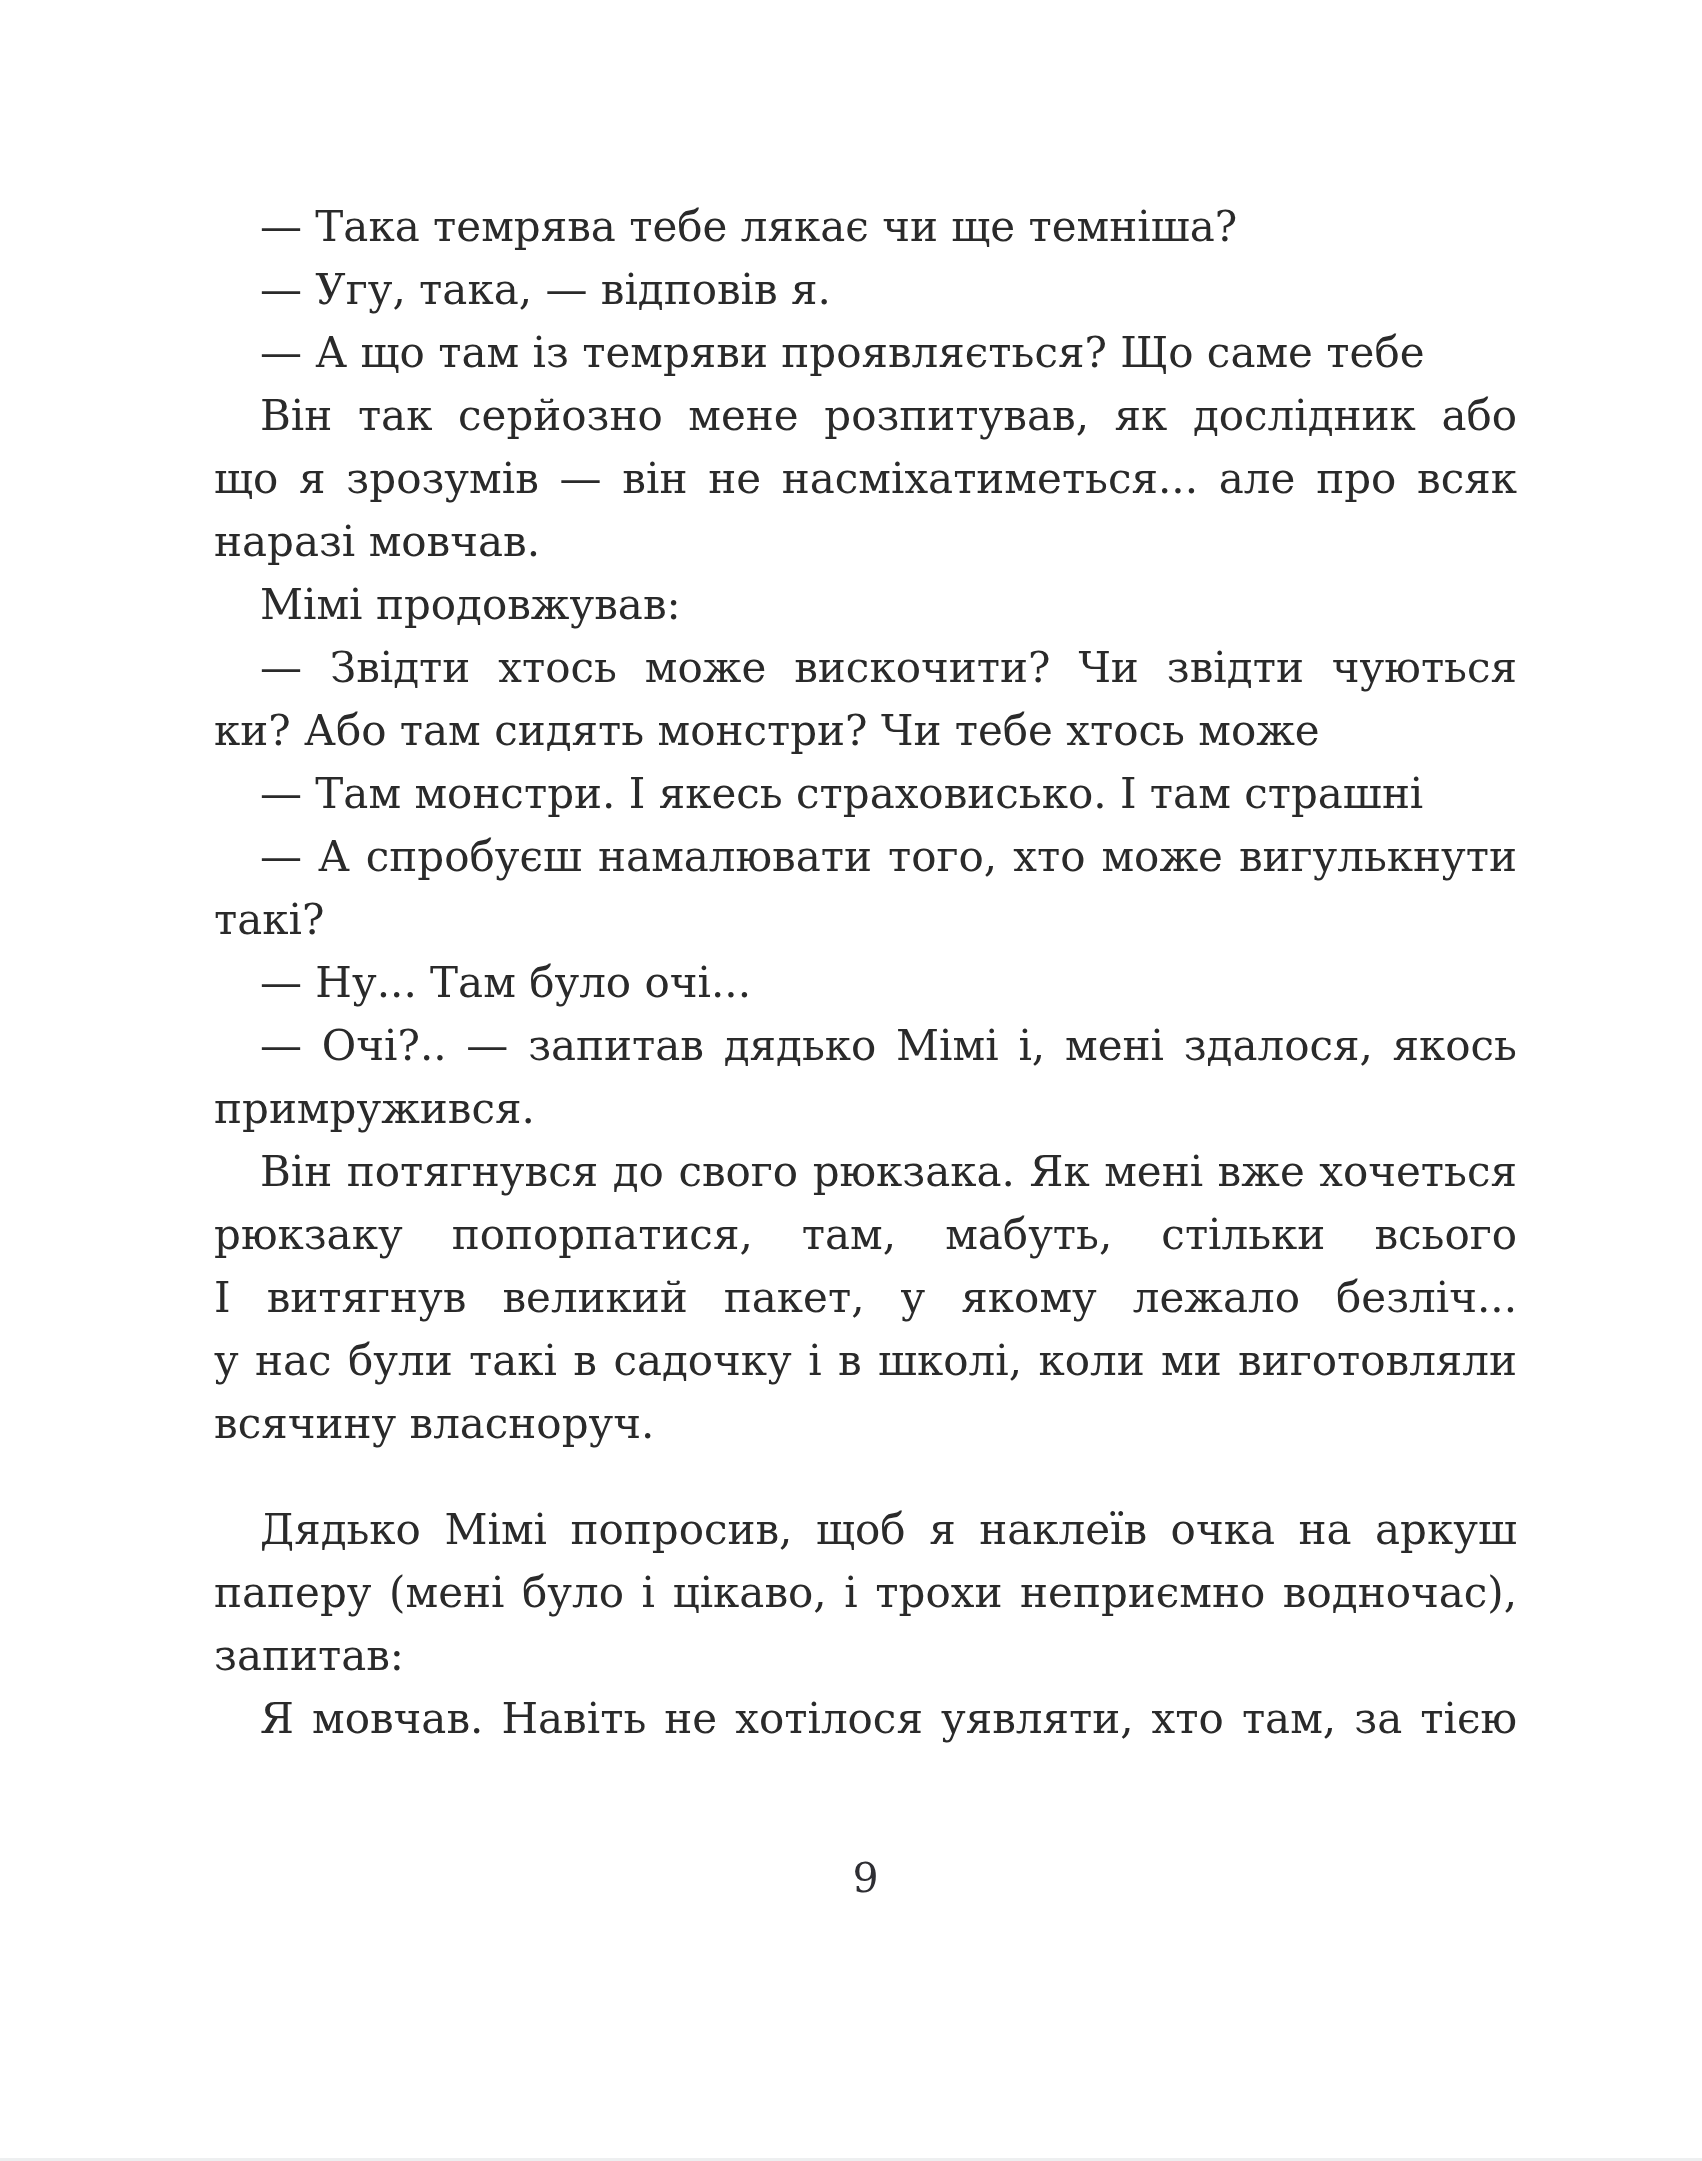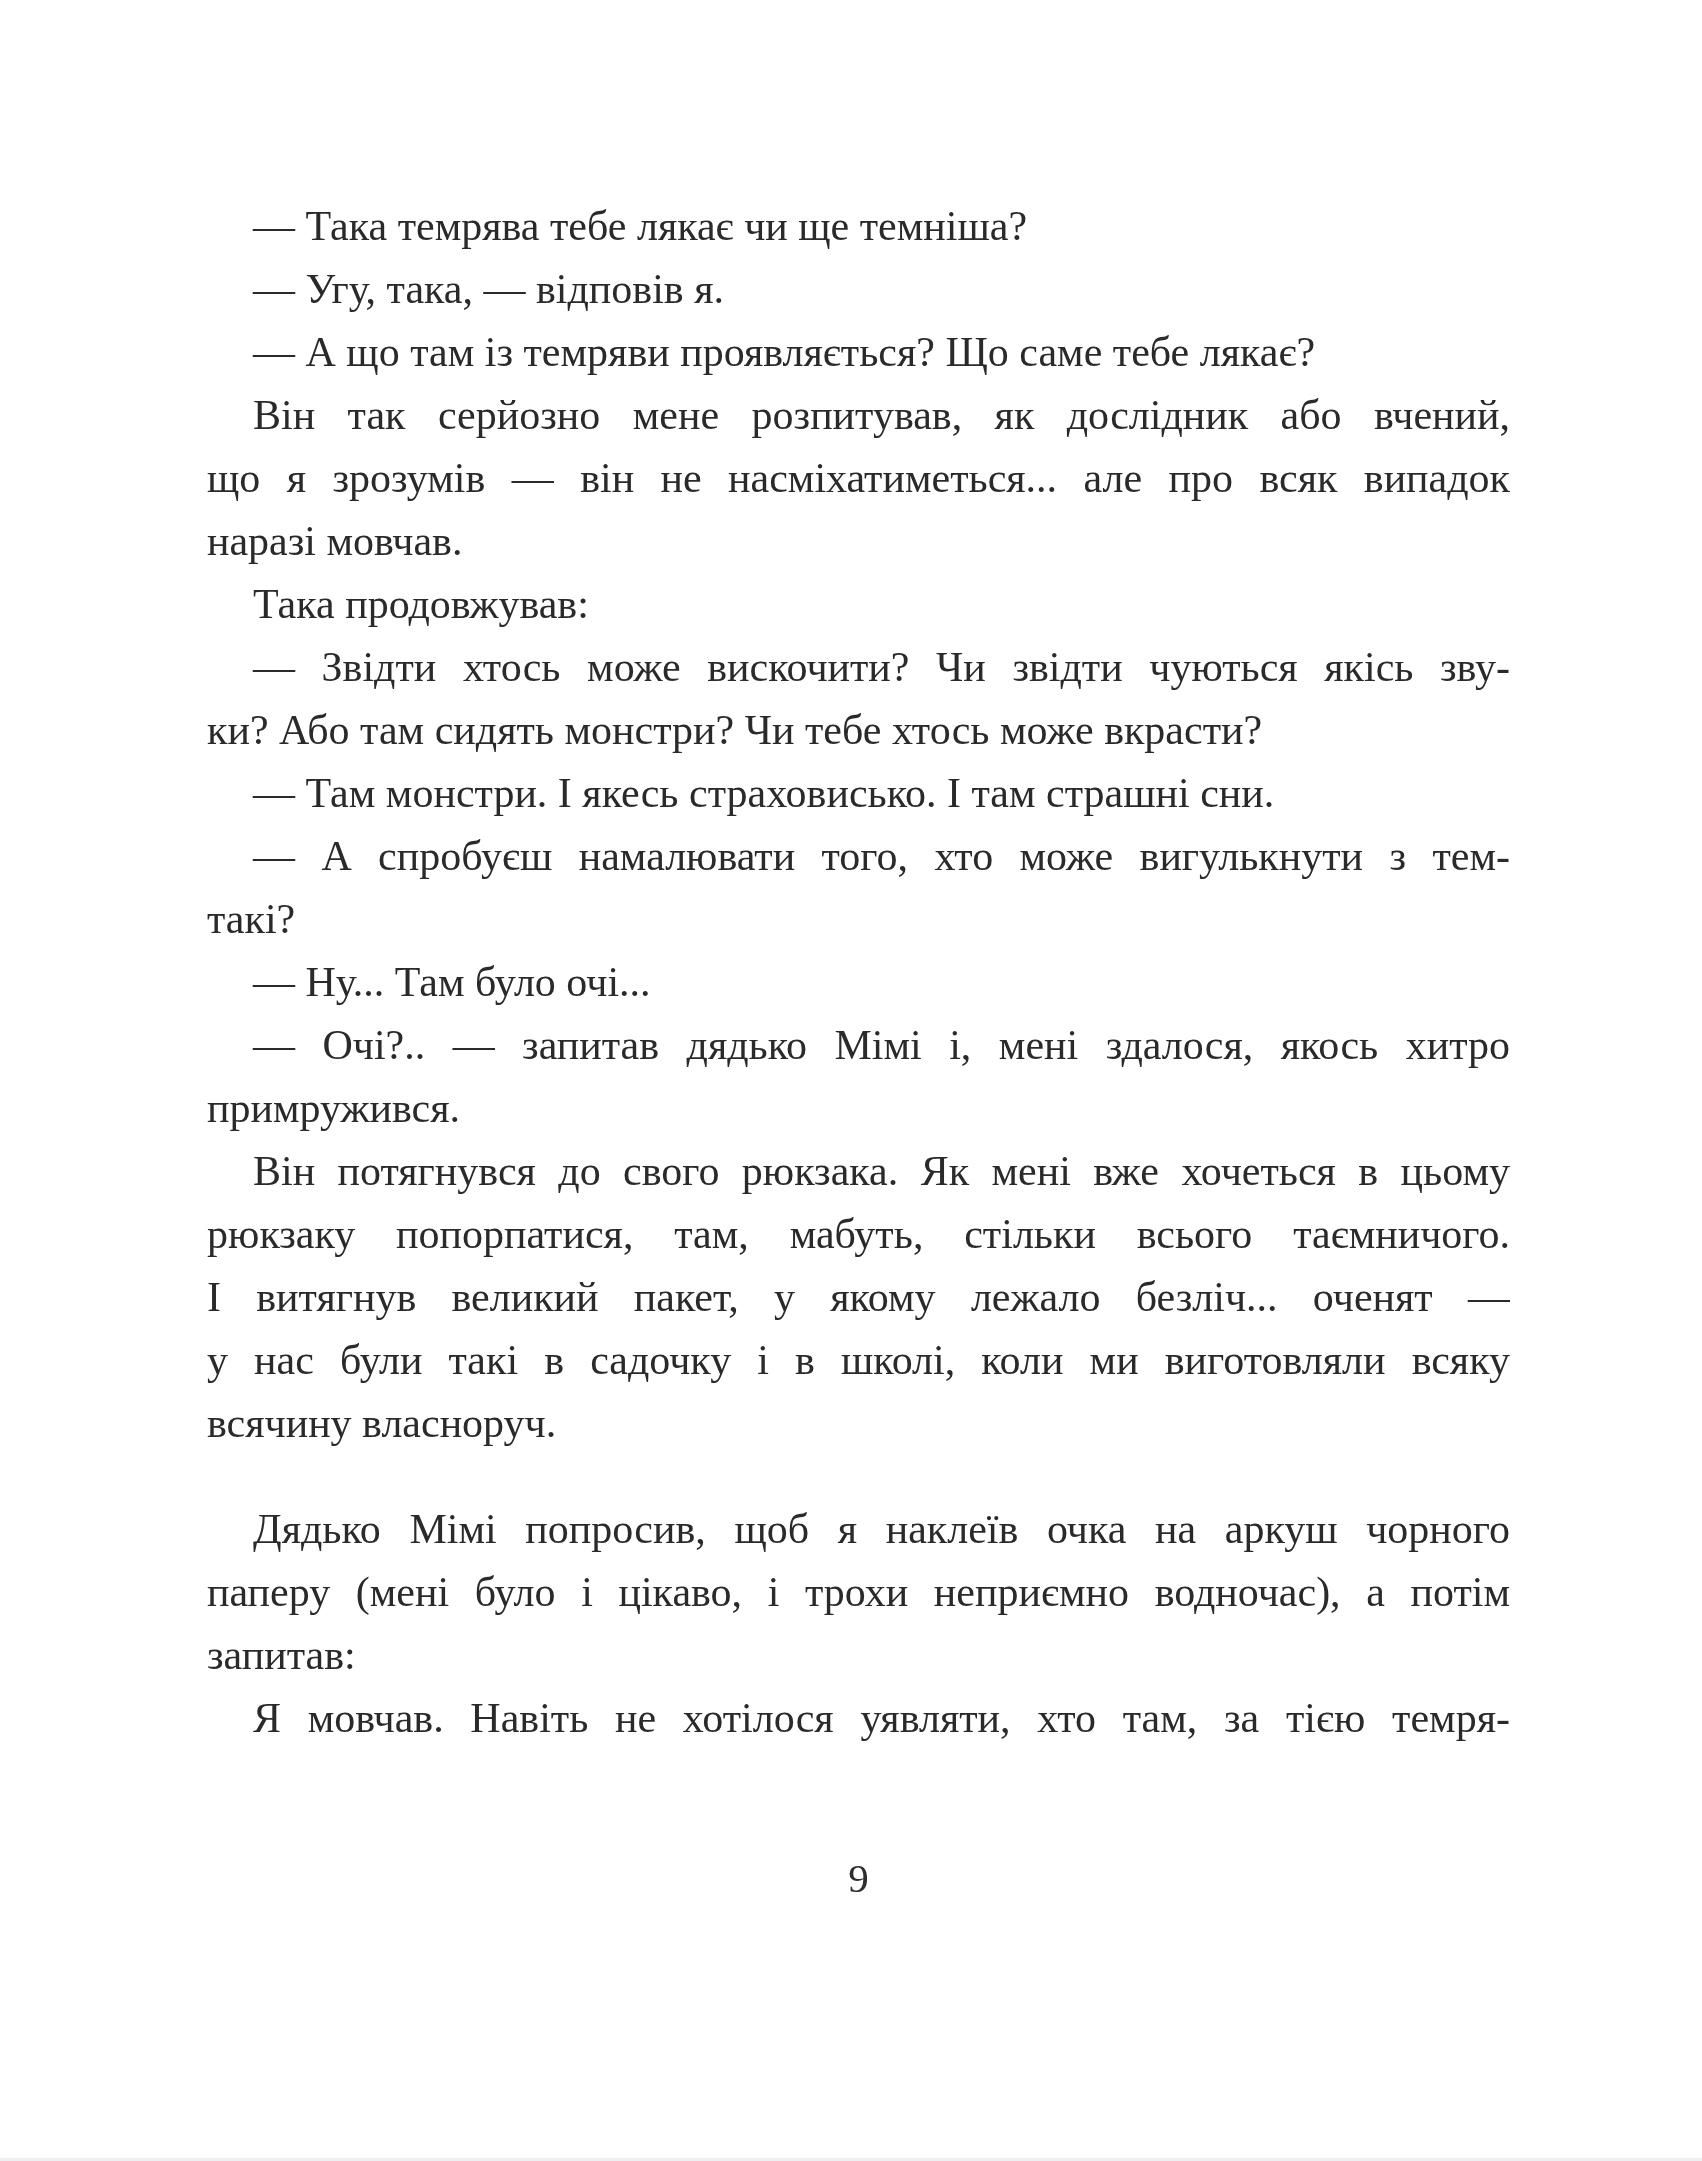--- a/index.html
+++ b/index.html
@@ -11,26 +11,25 @@
     position: relative;
     width: 1702px;
     height: 2162px;
     background: #ffffff;
     overflow: hidden;
     font-family: "DejaVu Serif", "Liberation Serif", serif;
     color: #2a2a2a;
   }
   .text-block {
     position: absolute;
-    left: 207px;
+    left: 214px;
     top: 195px;
     width: 1303px;
     font-size: 42px;
     line-height: 63px;
-    font-family: Liberation Serif, serif;
   }
   .para { margin: 0; padding: 0; }
   .para.gap { margin-top: 43px; }
   .line {
     height: 63px;
     overflow: hidden;
     text-align: left;
     white-space: normal;
   }
   .line.indent { text-indent: 46px; }
@@ -75,21 +74,21 @@
       </div>
       <div class="para">
         <div class="line indent">— А що там із темряви проявляється? Що саме тебе лякає?</div>
       </div>
       <div class="para">
         <div class="line indent just">Він так серйозно мене розпитував, як дослідник або вчений,</div>
         <div class="line just">що я зрозумів — він не насміхатиметься... але про всяк випадок</div>
         <div class="line">наразі мовчав.</div>
       </div>
       <div class="para">
-        <div class="line indent">Така продовжував:</div>
+        <div class="line indent">Мімі продовжував:</div>
       </div>
       <div class="para">
         <div class="line indent just">— Звідти хтось може вискочити? Чи звідти чуються якісь зву-</div>
         <div class="line">ки? Або там сидять монстри? Чи тебе хтось може вкрасти?</div>
       </div>
       <div class="para">
         <div class="line indent">— Там монстри. І якесь страховисько. І там страшні сни.</div>
       </div>
       <div class="para">
         <div class="line indent just">— А спробуєш намалювати того, хто може вигулькнути з тем-</div>

